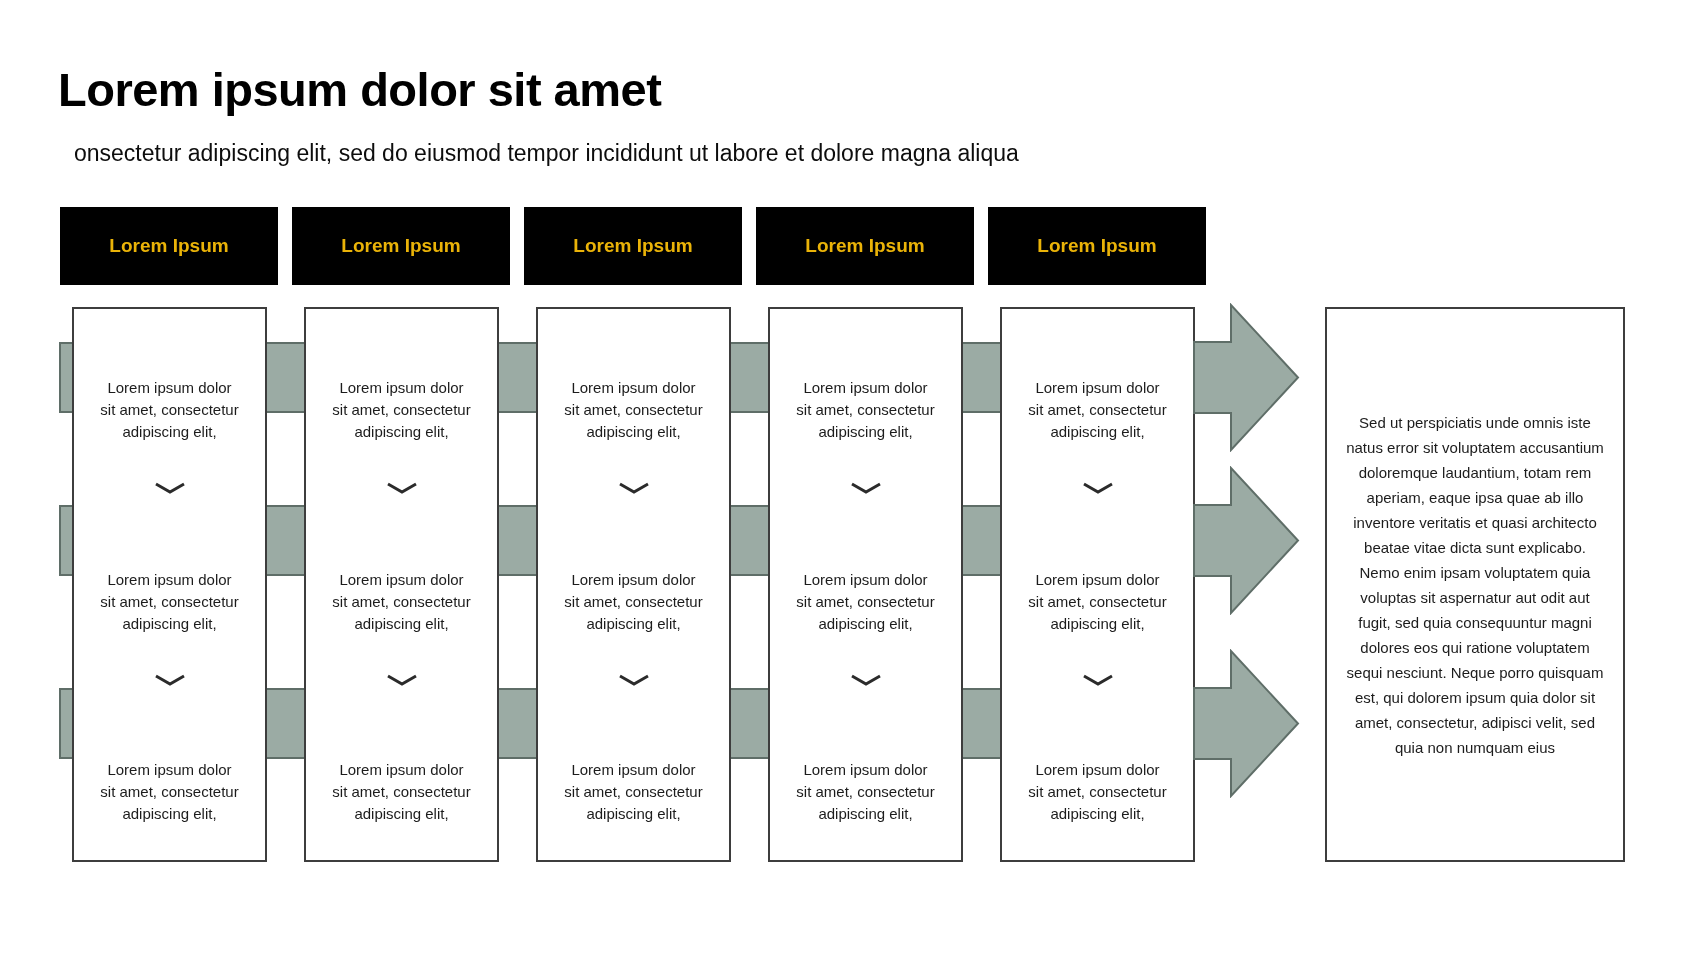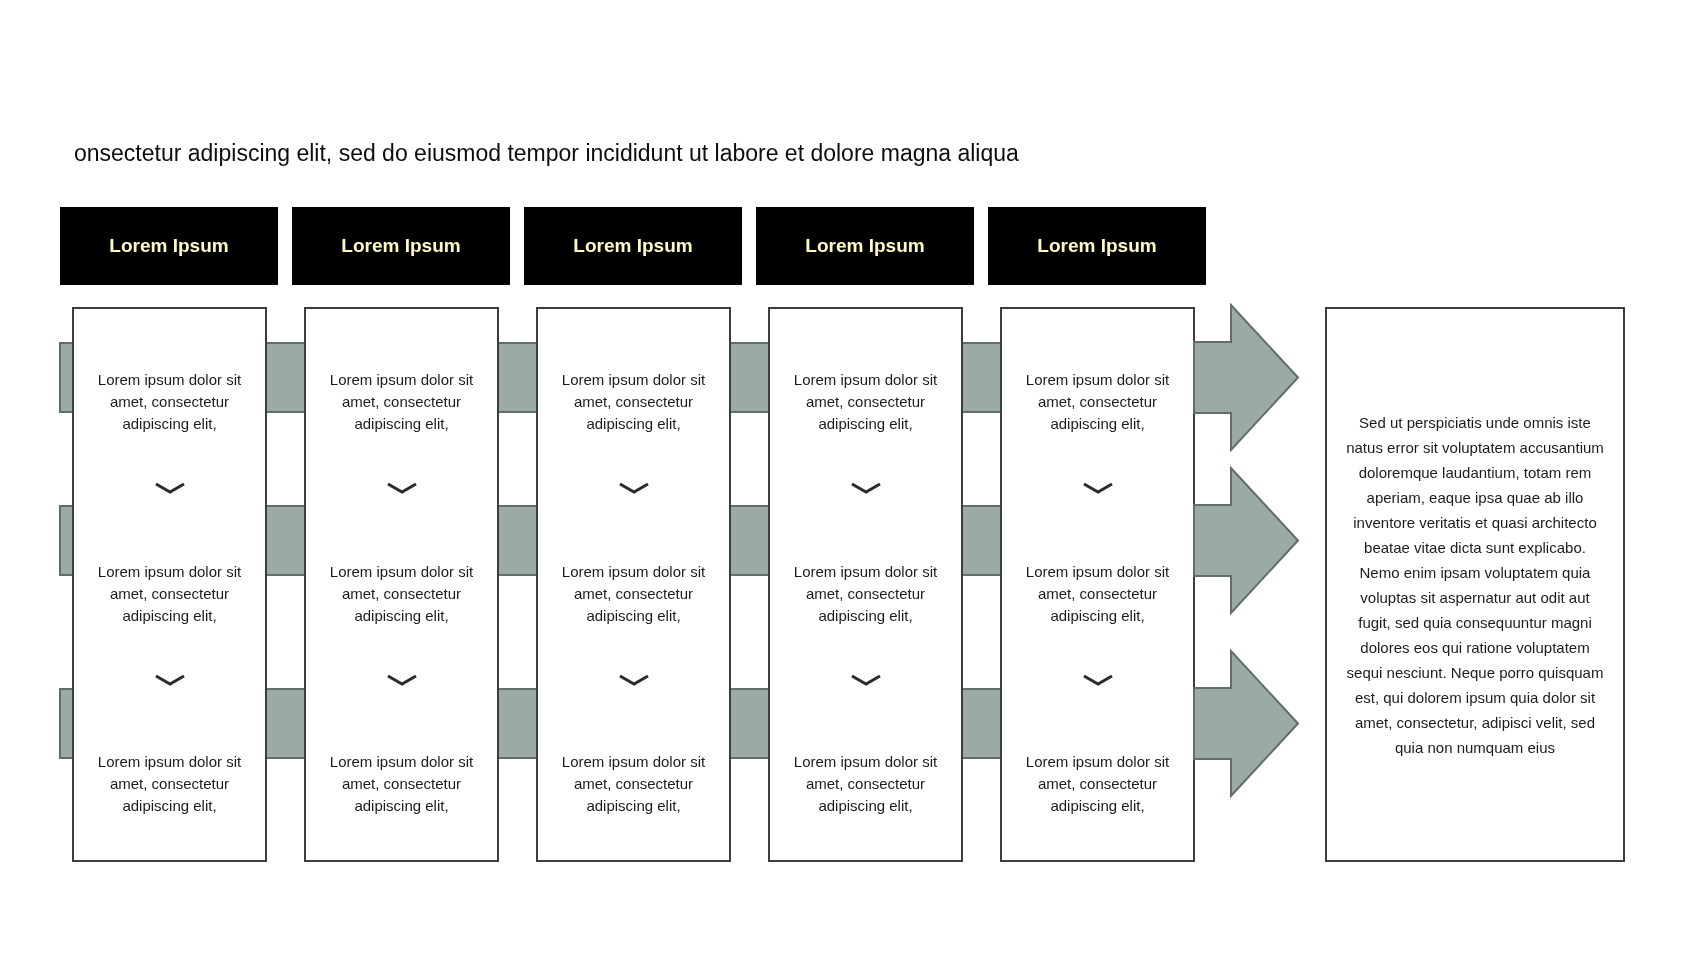--- a/index.html
+++ b/index.html
@@ -68,21 +68,21 @@
   .col-3 { left: 756px; }
   .col-4 { left: 988px; }
 
   .col-header {
     position: absolute;
     left: 0;
     top: 0;
     width: 218px;
     height: 78px;
     background: #000000;
-    color: #fef9c3;
+    color: #eab308;
     font-size: 19px;
     font-weight: bold;
     display: flex;
     align-items: center;
     justify-content: center;
     text-align: center;
   }
   .col-card {
     position: absolute;
     left: 12px;
@@ -90,21 +90,21 @@
     width: 195px;
     height: 555px;
     box-sizing: border-box;
     background: #ffffff;
     border: 2px solid #3D3D3D;
   }
   .card-block {
     position: absolute;
     left: 8px;
     right: 8px;
-    margin: 8px;
+    margin: 16px;
     font-size: 15px;
     line-height: 22px;
     color: #1c1c1c;
     text-align: center;
   }
   .blk-0 { top: 52px; }
   .blk-1 { top: 244px; }
   .blk-2 { top: 434px; }
   .chev {
     position: absolute;
@@ -156,20 +156,21 @@
     line-height: 25px;
     color: #1c1c1c;
     text-align: center;
   }
 </style>
 </head>
 <body>
 
 <div class="canvas">
 
+  <h1 class="title">Lorem ipsum dolor sit amet</h1>
   <p class="subtitle">onsectetur adipiscing elit, sed do eiusmod tempor incididunt ut labore et dolore magna aliqua</p>
 
   <div class="lane-bar lane-0"></div>
   <div class="lane-bar lane-1"></div>
   <div class="lane-bar lane-2"></div>
 
   <section class="column col-0">
     <div class="col-header">Lorem Ipsum</div>
     <div class="col-card">
       <p class="card-block blk-0">Lorem ipsum dolor sit amet, consectetur adipiscing elit,</p>

